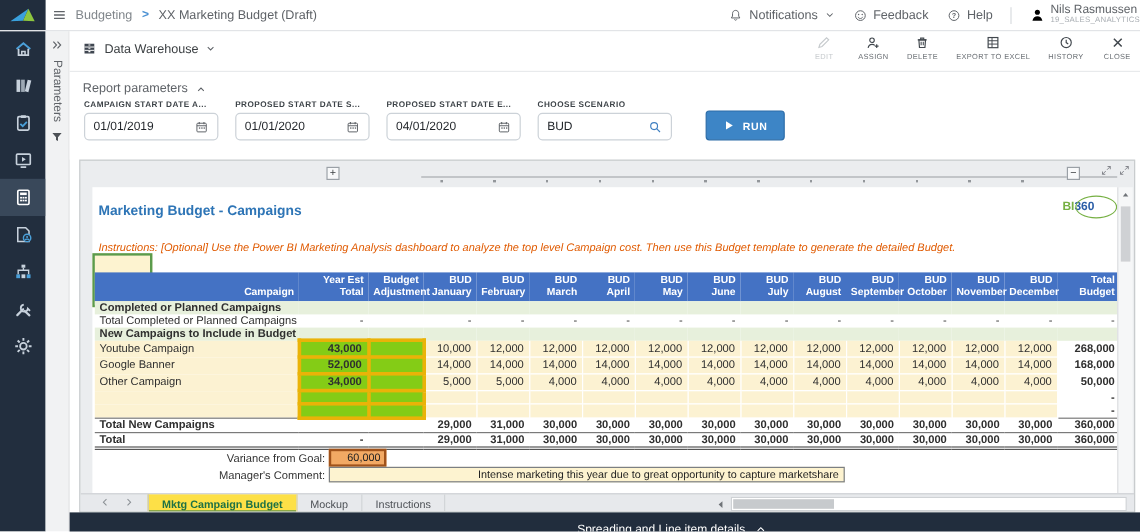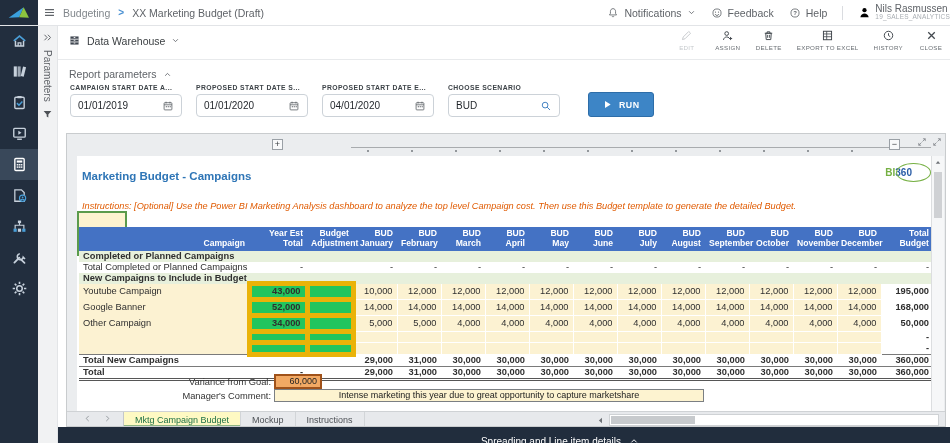--- a/index.html
+++ b/index.html
@@ -103,54 +103,54 @@
   .kv{position:absolute;display:flex;align-items:center}
   .kv-label{width:194px;text-align:right;font-size:9.3px;color:#333;padding-right:3px;white-space:nowrap}
   .kv.goal{top:55px;left:0}
   .goal-cell{width:40px;height:11px;line-height:11px;background:#fdf3d0;border:2px solid #5b9b4c;
     font-size:9px;text-align:right;padding:15px 3px;color:#222}
   .kv.variance{top:218px;left:0}
   .var-cell{width:38px;height:11px;line-height:11px;background:#f2a964;border:2px solid #a0521a;
     font-size:9px;text-align:right;padding:0 3px;color:#222}
   .kv.comment{top:233px;left:0}
   .comment-cell{width:420px;height:11px;line-height:11px;background:#fdf3d0;border:1px solid #7b7f83;
-    font-size:9px;text-align:center;padding:0 4px;color:#222;white-space:nowrap;overflow:hidden}
+    font-size:9px;text-align:right;padding:0 4px;color:#222;white-space:nowrap;overflow:hidden}
 
   #budget-table{position:absolute;left:2px;top:71px;border-collapse:collapse;table-layout:fixed;
     width:852px;font-size:9.3px;color:#2f2f2f}
   #budget-table th{background:#4472c4;color:#fff;font-size:8.6px;font-weight:bold;
     padding:1px 4px 2px;vertical-align:bottom;text-align:right;line-height:1.2}
   #budget-table th.camp{text-align:right}
   #budget-table th div{white-space:nowrap}
   #budget-table td{height:11px;line-height:11px;padding:0 4px;text-align:right;white-space:nowrap;
     box-sizing:border-box}
   #budget-table td.lbl{text-align:left;overflow:visible}
   tr.section td{background:#e7f0dc;font-weight:bold}
   tr.subtotal td{font-weight:normal}
   tr.input td.lbl, tr.input td.m{background:#fcf2d2}
   tr.input td.m{border-right:1px solid #fff;border-bottom:1px solid #fff}
-  tr.input td.e{background:#22c55e;border:5px solid #eab308}
+  tr.input td.e{background:#84cc16;border:3px solid #eab308}
   tr.input td.ye,tr.input td.tot{font-weight:bold}
   tr.totalrow td{font-weight:bold;border-top:1px solid #7a7a7a}
   tr.grand td{font-weight:bold;border-top:1px solid #7a7a7a;border-bottom:3px double #565656}
 
   .vscroll{position:absolute;right:1px;top:22px;width:13px;height:255px;background:#f6f7f8;
     border-left:1px solid #dcdee0;box-sizing:border-box}
   .vs-up{display:flex;justify-content:center;padding-top:2px;color:#6f7378}
   .vs-up svg{width:10px;height:10px}
   .vthumb{position:absolute;left:2px;top:16px;width:8px;height:46px;background:#cfd1d4}
 
   .tabbar{position:absolute;left:0;top:277px;width:100%;height:17px;background:#e7e9ec;
     border-top:1px solid #cfd2d5;box-sizing:border-box}
   .tab-nav{position:absolute;left:16px;top:2px;display:flex;gap:11px;align-items:center;color:#8a8f94}
   .tab-nav svg{width:9px;height:9px}
   .tabs{position:absolute;left:56px;top:0;height:16px;display:flex}
   .tab{height:16px;display:flex;align-items:center;padding:0 11px;font-size:9px;color:#4d5156;
     border-right:1px solid #d2d5d8;box-sizing:border-box;white-space:nowrap;cursor:pointer}
-  .tab.active{background:#fef9c3;color:#1e7145;font-weight:normal;border-left:1px solid #c4c7ca;
+  .tab.active{background:#fde047;color:#1e7145;font-weight:bold;border-left:1px solid #c4c7ca;
     box-shadow:inset 0 -2.5px 0 #1e7145}
   .hscroll{position:absolute;right:6px;top:2px;display:flex;align-items:center;gap:3px}
   .hs-left{color:#6f7378}
   .hs-left svg{width:11px;height:11px}
   .htrack{width:330px;height:12px;background:#fff;border:1px solid #cfd2d5;position:relative;box-sizing:border-box}
   .hthumb{position:absolute;left:1px;top:1px;width:84px;height:8px;background:#c7cacd}
 
   
   #footer{position:absolute;left:58px;top:427px;width:892px;height:28px;background:#212d3d;
     display:flex;align-items:center;justify-content:center;gap:8px;color:#fff;font-size:10px;
@@ -635,21 +635,21 @@
               <td class="num m">12,000</td>
               <td class="num m">12,000</td>
               <td class="num m">12,000</td>
               <td class="num m">12,000</td>
               <td class="num m">12,000</td>
               <td class="num m">12,000</td>
               <td class="num m">12,000</td>
               <td class="num m">12,000</td>
               <td class="num m">12,000</td>
               <td class="num m">12,000</td>
-              <td class="num tot">195,000</td>
+              <td class="num tot">268,000</td>
             </tr>
             <tr class="input">
               <td class="lbl">Google Banner</td>
               <td class="num e ye">52,000</td>
               <td class="num e"></td>
               <td class="num m">14,000</td>
               <td class="num m">14,000</td>
               <td class="num m">14,000</td>
               <td class="num m">14,000</td>
               <td class="num m">14,000</td>

